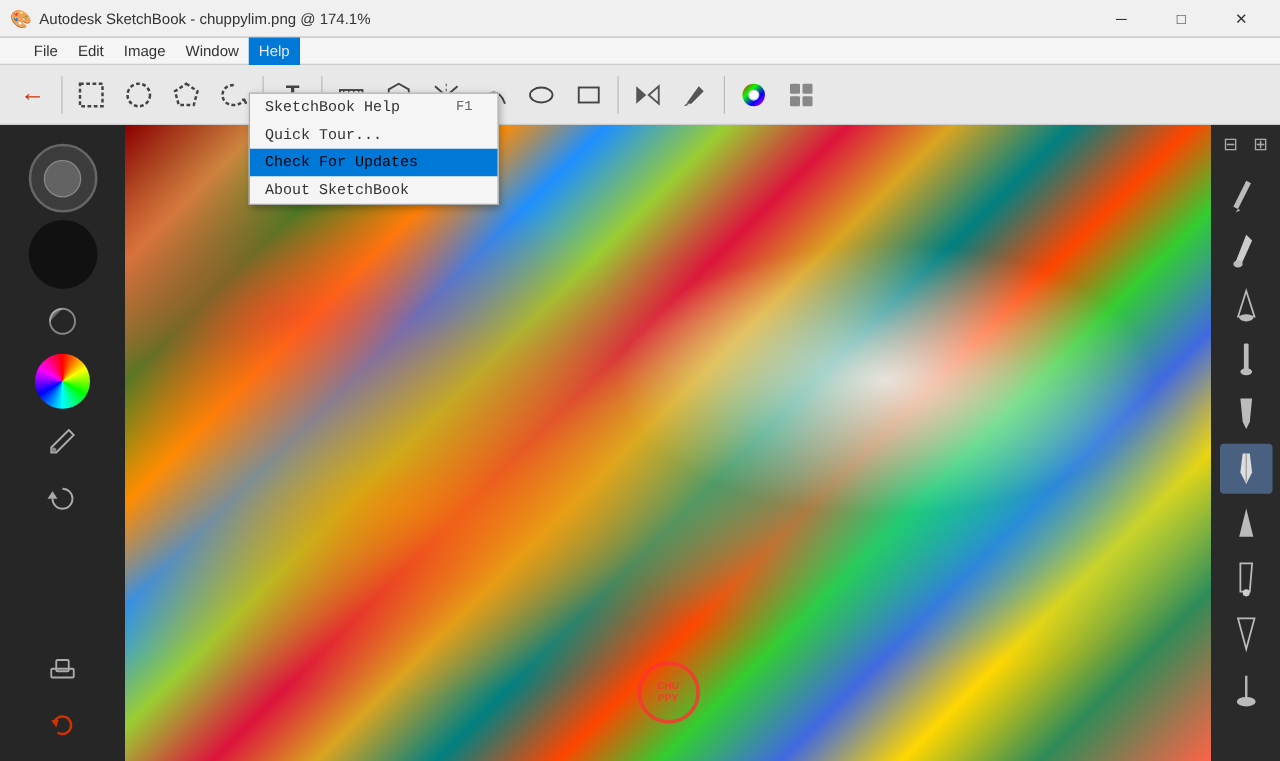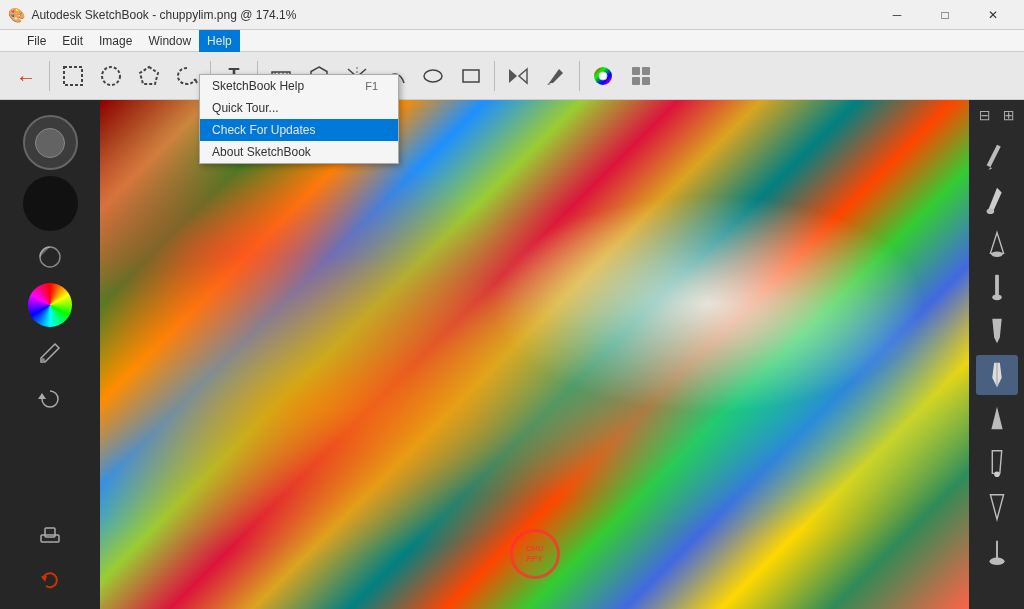--- a/index.html
+++ b/index.html
@@ -123,22 +123,23 @@
     }
     .dropdown-item {
       padding: 4px 20px 4px 12px;
       cursor: pointer;
       font-size: 12px;
       color: #333;
       display: flex;
       align-items: center;
       justify-content: space-between;
       height: 22px;
-    }
-    .dropdown-item.highlighted { background: #0078d7; color: #e5e5e5; }
+      font-family: Liberation Mono, monospace;
+    }
+    .dropdown-item.highlighted { background: #0078d7; color: #000000; }
     .dropdown-item .shortcut { color: #666; font-size: 11px; }
 
     
     .brush-item {
       width: 42px;
       height: 40px;
       display: flex;
       flex-direction: column;
       align-items: center;
       justify-content: center;
@@ -342,21 +343,21 @@
       <rect x="2" y="2" width="8" height="8" fill="#888" rx="1"></rect>
       <rect x="12" y="2" width="8" height="8" fill="#888" rx="1"></rect>
       <rect x="2" y="12" width="8" height="8" fill="#888" rx="1"></rect>
       <rect x="12" y="12" width="8" height="8" fill="#888" rx="1"></rect>
     </svg>
   </div>
 </div>
 
 <div class="main-area">
 
-  <div class="canvas-area" style="position:relative; overflow:hidden; margin-left:100px; margin-right:55px;font-style:italic;">
+  <div class="canvas-area" style="position:relative; overflow:hidden; margin-left:100px; margin-right:55px;">
 
     <div style="width:100%; height:100%; background: 
       linear-gradient(135deg, #8B0000 0%, #CD853F 8%, #228B22 15%, #FF8C00 22%, #1E90FF 28%, #9ACD32 35%, #DC143C 42%,
       #DAA520 48%, #008080 55%, #FF4500 62%, #32CD32 68%, #4169E1 75%, #FFD700 82%, #2E8B57 90%, #FF6347 100%);
     position:relative; overflow:hidden;">
 
       <div style="position:absolute; top:0; left:0; right:0; bottom:0; 
         background: radial-gradient(ellipse at 25% 60%, rgba(255,140,0,0.7) 0%, transparent 35%),
                     radial-gradient(ellipse at 70% 40%, rgba(255,255,255,0.8) 0%, transparent 25%),
                     radial-gradient(ellipse at 75% 60%, rgba(0,200,200,0.5) 0%, transparent 30%),

